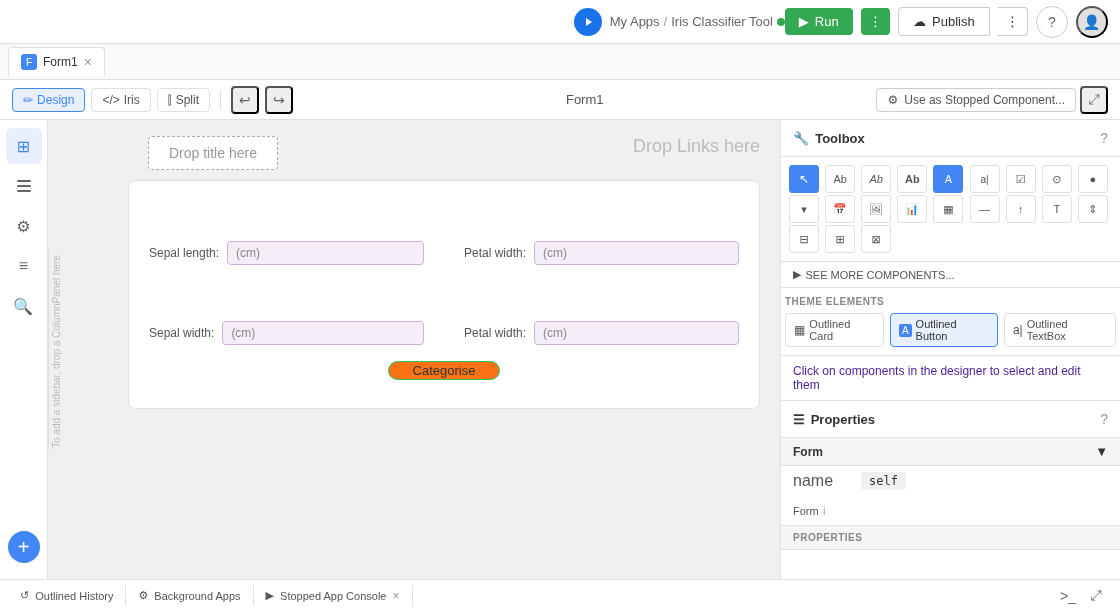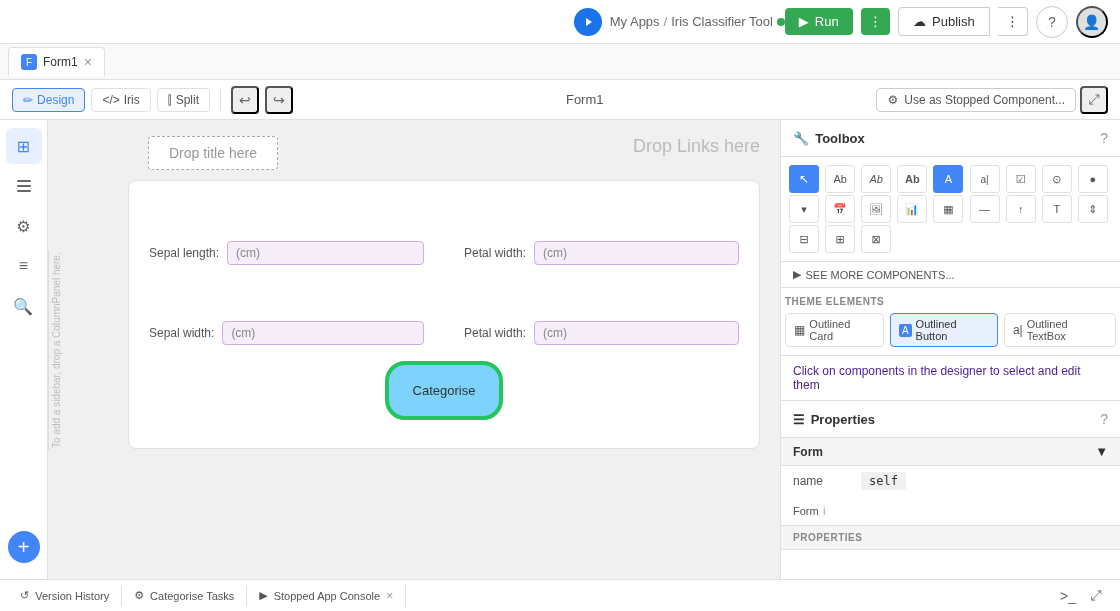--- a/index.html
+++ b/index.html
@@ -49,21 +49,21 @@
     .canvas-area { flex: 1; background: #f0f0f0; position: relative; overflow: hidden; }
     .canvas-sidebar-hint { writing-mode: vertical-rl; transform: rotate(180deg); position: absolute; left: 0; top: 50%; transform: translateY(-50%) rotate(180deg); font-size: 10px; color: #999; padding: 4px; background: #f8f8f8; border-right: 1px solid #e0e0e0; height: 220px; display: flex; align-items: center; justify-content: center; white-space: nowrap; }
     .drop-title { position: absolute; top: 16px; left: 100px; border: 1px dashed #aaa; border-radius: 4px; padding: 8px 20px; font-size: 14px; color: #999; background: #fff; cursor: pointer; }
     .drop-links { position: absolute; top: 16px; right: 20px; font-size: 18px; color: #bbb; }
     .form-container { position: absolute; top: 60px; left: 80px; right: 20px; background: #fff; border: 1px solid #e0e0e0; border-radius: 8px; padding: 20px; }
     .form-row { display: flex; align-items: center; margin-bottom: 16px; gap: 40px; }
     .form-field { display: flex; align-items: center; gap: 8px; flex: 1; margin-top: 40px; }
     .field-label { font-size: 12px; color: #555; white-space: nowrap; }
     .field-input { flex: 1; border: 1px solid #d0aee0; border-radius: 4px; padding: 4px 8px; font-size: 12px; color: #888; background: #f5eef8; min-width: 80px; }
     .form-center { text-align: center; margin: 8px 0; }
-    .btn-categorise { background: #7dd3fc; border: 4px solid #22c55e; border-radius: 20px; padding: 18px 24px; font-size: 13px; cursor: pointer; color: #333; }
+    .btn-categorise { background: #f97316; border: 1px solid #22c55e; border-radius: 20px; padding: 1px 24px; font-size: 13px; cursor: pointer; color: #333; }
     .species-label { text-align: center; font-size: 11px; color: #aaa; font-style: italic; margin-top: 4px; }
 
     
     .right-panel { width: 340px; background: #fff; border-left: 1px solid #e0e0e0; overflow-y: auto; }
 
     
     .toolbox-header { display: flex; align-items: center; justify-content: space-between; padding: 10px 12px; border-bottom: 1px solid #e0e0e0; }
     .toolbox-title { display: flex; align-items: center; gap: 6px; font-size: 13px; font-weight: 600; color: #333; }
     .toolbox-help { color: #999; font-size: 14px; cursor: pointer; }
     .component-grid { display: grid; grid-template-columns: repeat(9, 1fr); gap: 2px; padding: 8px; border-bottom: 1px solid #e0e0e0; }
@@ -76,21 +76,21 @@
     .theme-item { display: flex; align-items: center; gap: 4px; border: 1px solid #e0e0e0; border-radius: 4px; padding: 4px 8px; font-size: 11px; cursor: pointer; color: #555; }
     .theme-item-icon { font-size: 12px; }
     .click-hint { padding: 8px 12px; font-size: 12px; color: #4c1d95; border-top: 1px solid #e0e0e0; border-bottom: 1px solid #e0e0e0; }
 
     
     .props-header { display: flex; align-items: center; justify-content: space-between; padding: 10px 12px; }
     .props-title { display: flex; align-items: center; gap: 6px; font-size: 13px; font-weight: 600; color: #333; }
     .props-help { color: #999; font-size: 14px; }
     .props-form-bar { display: flex; align-items: center; justify-content: space-between; padding: 6px 12px; background: #f5f5f5; border-top: 1px solid #e0e0e0; border-bottom: 1px solid #e0e0e0; }
     .props-row { display: flex; align-items: center; padding: 6px 12px; gap: 8px; }
-    .props-key { font-size: 12px; color: #555; min-width: 60px; font-weight: 500; }
+    .props-key { font-size: 16px; color: #555; min-width: 60px; font-weight: 500; }
     .props-val { font-size: 12px; color: #333; background: #f0f0f0; border-radius: 3px; padding: 2px 8px; font-family: monospace; }
     .props-link { font-size: 11px; color: #555; display: flex; align-items: center; gap: 4px; }
     .section-header { display: flex; align-items: center; justify-content: space-between; padding: 6px 12px; background: #f5f5f5; border-top: 1px solid #e0e0e0; border-bottom: 1px solid #e0e0e0; }
     .section-label { font-size: 10px; font-weight: 600; color: #888; letter-spacing: 0.5px; }
     .btn-add { font-size: 11px; color: #4285f4; cursor: pointer; border: none; background: none; }
     .props-html-row { display: flex; align-items: center; padding: 6px 12px; gap: 8px; }
 
     
     .bottom-bar { display: flex; align-items: center; background: #fff; border-top: 1px solid #e0e0e0; height: 32px; padding: 0 8px; gap: 0; }
     .bottom-tab { display: flex; align-items: center; gap: 6px; padding: 4px 12px; font-size: 11px; color: #555; cursor: pointer; border-right: 1px solid #e0e0e0; }
@@ -331,25 +331,25 @@
       
       
     </div>
 
   </div>
 </div>
 
 <div class="bottom-bar">
   <div class="bottom-tab">
     <span>↺</span>
-    <span>Version History</span>
+    <span>Outlined History</span>
   </div>
   <div class="bottom-tab">
     <span>⚙</span>
-    <span>Categorise Tasks</span>
+    <span>Background Apps</span>
   </div>
   <div class="bottom-tab">
     <span>▶</span>
     <span>Stopped App Console</span>
     <span class="bottom-tab-close">×</span>
   </div>
   <div class="bottom-right">
     <div class="bottom-icon-btn">
       <span>&gt;_</span>
     </div>

